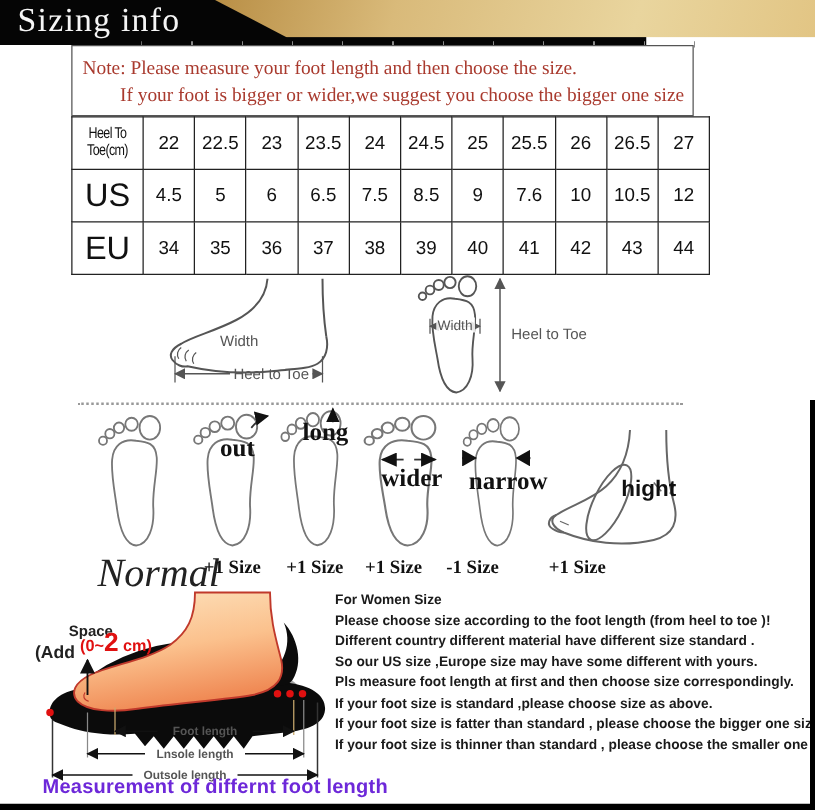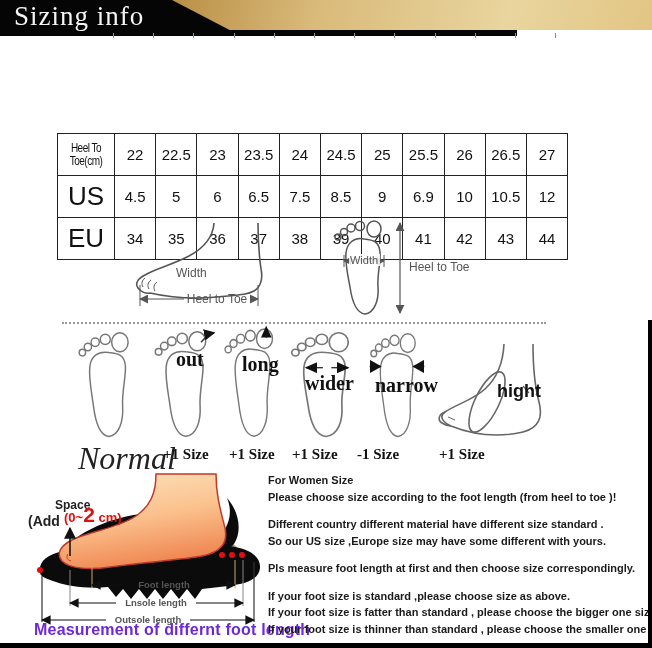--- a/index.html
+++ b/index.html
@@ -17,21 +17,21 @@
   
   .top-ticks{position:absolute;left:113px;top:33px;width:443px;height:5px;
     background:repeating-linear-gradient(to right,#8a8a8a 0 1px,transparent 1px 40.2px);}
   .note-box{position:absolute;left:57px;top:36px;width:498px;height:57px;
     border:1.5px solid #555;box-sizing:border-box;background:#fff;}
   .note-line{position:absolute;color:#a93a2e;font-family:"Liberation Serif",serif;
     font-size:15.5px;white-space:nowrap;}
   .note-1{left:8px;top:9px;}
   .note-2{left:38px;top:31px;}
 
-  table.size{position:absolute;left:57px;top:93px;border-collapse:collapse;table-layout:fixed;margin-top:40px;}
+  table.size{position:absolute;left:57px;top:93px;border-collapse:collapse;table-layout:fixed;}
   table.size td{border:1.5px solid #222;text-align:center;vertical-align:middle;
     color:#111;background:#fff;padding:0;}
   table.size td.val{width:40.2px;height:41px;font-size:15px;}
   table.size td.rhead{width:56px;}
   .rhead-small{font-size:10px;letter-spacing:-0.5px;transform:scaleY(1.25);display:inline-block;}
   .rhead-big{font-size:26px;text-align:center;}
 
   
   .diag{position:absolute;}
   .diag text{fill:#555;font-family:"Liberation Sans",sans-serif;}
@@ -54,21 +54,21 @@
   .add-red{position:absolute;left:64px;top:508px;color:#e01010;font-weight:bold;
     font-size:13px;white-space:nowrap;}
   .add-red .big{font-size:21px;line-height:13px;}
   .caption{position:absolute;left:34px;top:621px;font-size:16px;font-weight:bold;color:#6d28d9;
     letter-spacing:0.2px;}
 
   
   .info{position:absolute;left:268px;top:472px;width:380px;color:#1a1a1a;
     font-size:11px;font-weight:bold;line-height:16.5px;}
   .info div{white-space:nowrap;}
-  .info .gap{margin-top:11px;}
+  .info .gap{}
 
   
   .right-strip{position:absolute;right:0;top:320px;width:4px;height:328px;background:#000;}
   .bottom-bar{position:absolute;left:0;bottom:0;width:652px;height:5px;background:#000;}
 
   svg{overflow:visible;}
 </style>
 </head>
 <body>
 
@@ -99,20 +99,24 @@
       </symbol>
     </defs>
   </svg>
 
   <div class="header">
     <div class="gold-ribbon"></div>
     <div class="header-title">Sizing info</div>
   </div>
 
   <div class="top-ticks"></div>
+  <div class="note-box">
+    <div class="note-line note-1">Note: Please measure your foot length and then choose the size.</div>
+    <div class="note-line note-2">If your foot is bigger or wider,we suggest you choose the bigger one size</div>
+  </div>
 
   <table class="size">
     <tbody>
         <tr>
       <td class="rhead"><span class="rhead-small">Heel To Toe(cm)</span></td>
       <td class="val">22</td>
       <td class="val">22.5</td>
       <td class="val">23</td>
       <td class="val">23.5</td>
       <td class="val">24</td>
@@ -125,21 +129,21 @@
     </tr>
     <tr>
       <td class="rhead"><span class="rhead-big">US</span></td>
       <td class="val">4.5</td>
       <td class="val">5</td>
       <td class="val">6</td>
       <td class="val">6.5</td>
       <td class="val">7.5</td>
       <td class="val">8.5</td>
       <td class="val">9</td>
-      <td class="val">6.9</td>
+      <td class="val">7.6</td>
       <td class="val">10</td>
       <td class="val">10.5</td>
       <td class="val">12</td>
     </tr>
     <tr>
       <td class="rhead"><span class="rhead-big">EU</span></td>
       <td class="val">34</td>
       <td class="val">35</td>
       <td class="val">36</td>
       <td class="val">37</td>
@@ -221,21 +225,21 @@
       <path d="M98,2 C98,25 100,45 104,60 C108,75 104,86 88,90 C62,96 36,92 16,84 C7,80 4,74 10,70 C22,62 38,58 50,47 C61,37 68,22 69,2"></path>
       <path d="M10,70 C4,72 2,78 7,81 C10,83 14,84 16,84"></path>
       <path d="M13,75 l7,3" stroke-width="1"></path>
       <path d="M88,44 l6,7" stroke-width="1.2"></path>
       <path d="M104,46 l-3,7" stroke-width="1.2"></path>
       <ellipse cx="52" cy="60" rx="12" ry="33" transform="rotate(26 52 60)"></ellipse>
     </g>
   </svg>
 
   <span class="shape-label" style="left:176px;top:348px">out</span>
-  <span class="shape-label" style="left:242px;top:353px">long</span>
+  <span class="shape-label" style="left:242px;top:335px">long</span>
   <span class="shape-label" style="left:305px;top:372px">wider</span>
   <span class="shape-label" style="left:375px;top:374px">narrow</span>
   <span class="shape-label sans" style="left:497px;top:381px">hight</span>
 
   <span class="normal-label">Normal</span>
   <span class="size-label" style="left:163px">+1 Size</span>
   <span class="size-label" style="left:229px">+1 Size</span>
   <span class="size-label" style="left:292px">+1 Size</span>
   <span class="size-label" style="left:357px">-1 Size</span>
   <span class="size-label" style="left:439px">+1 Size</span>

